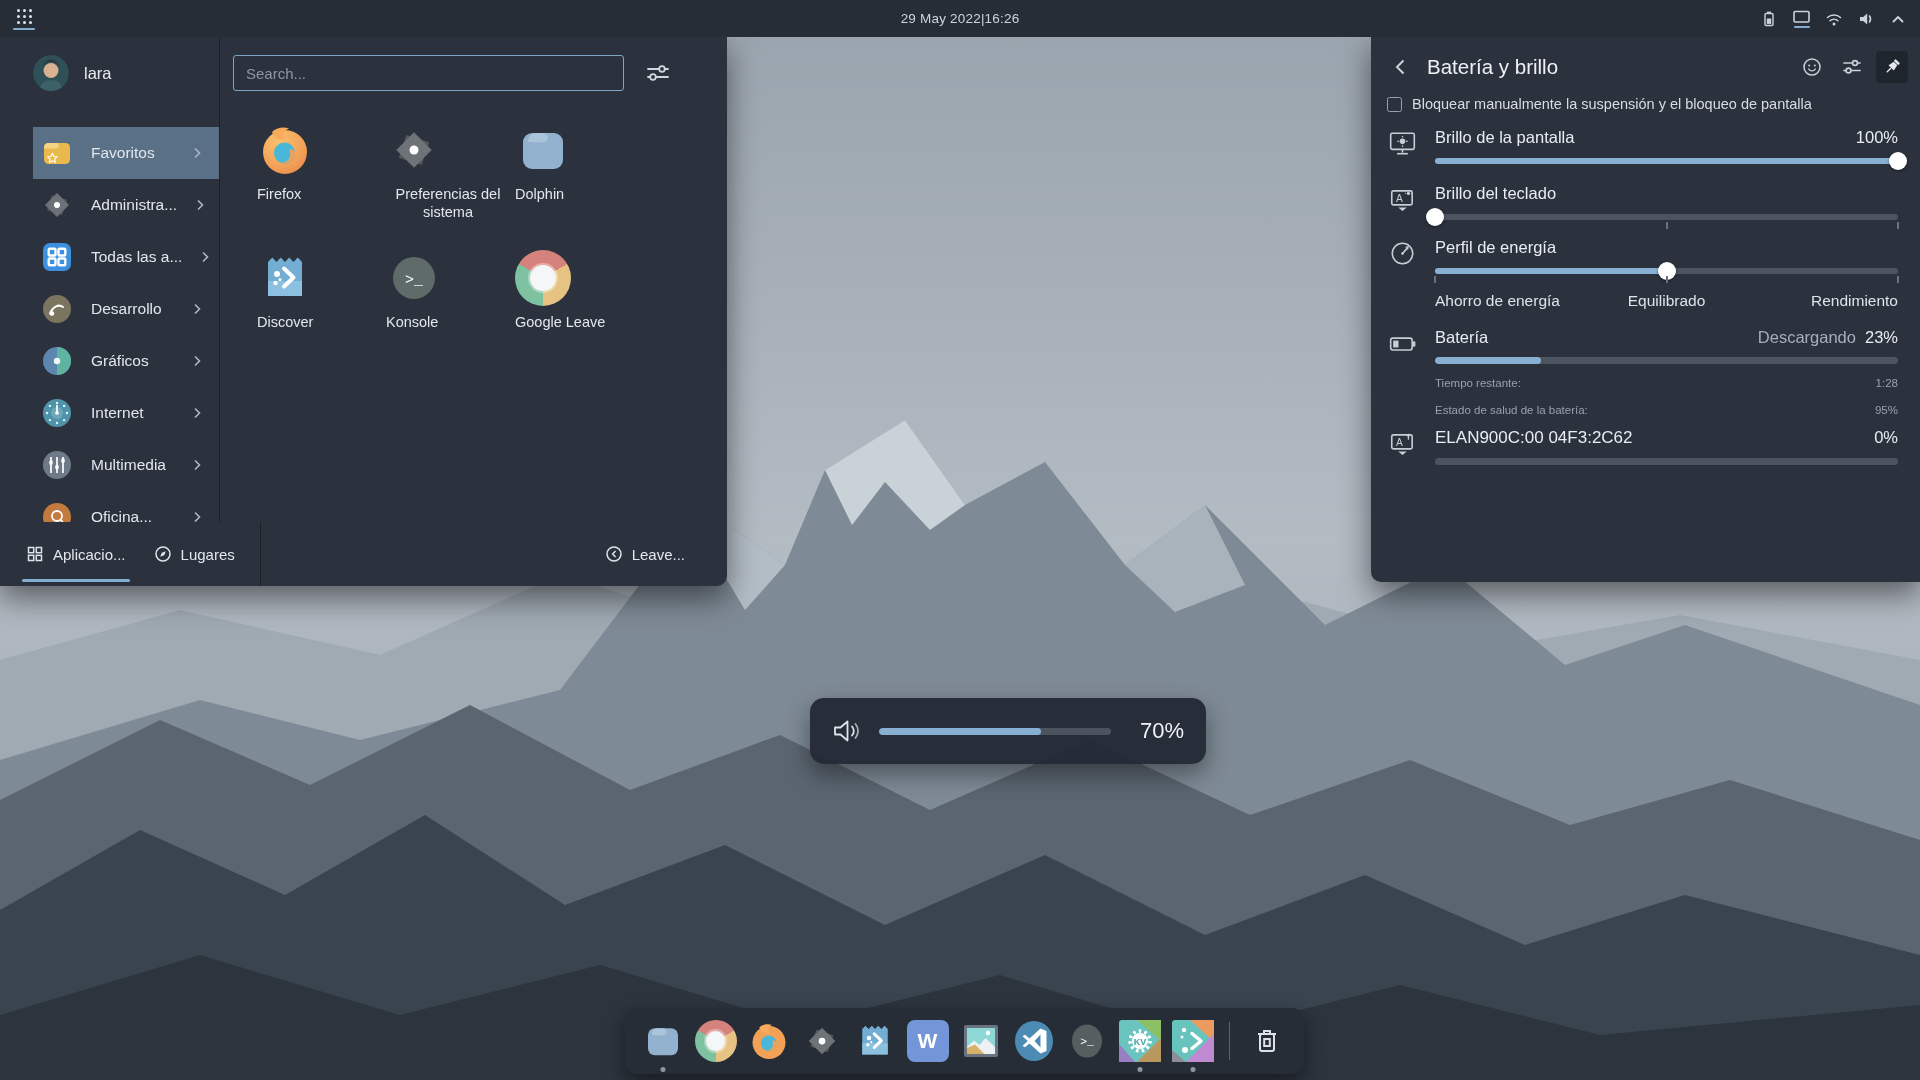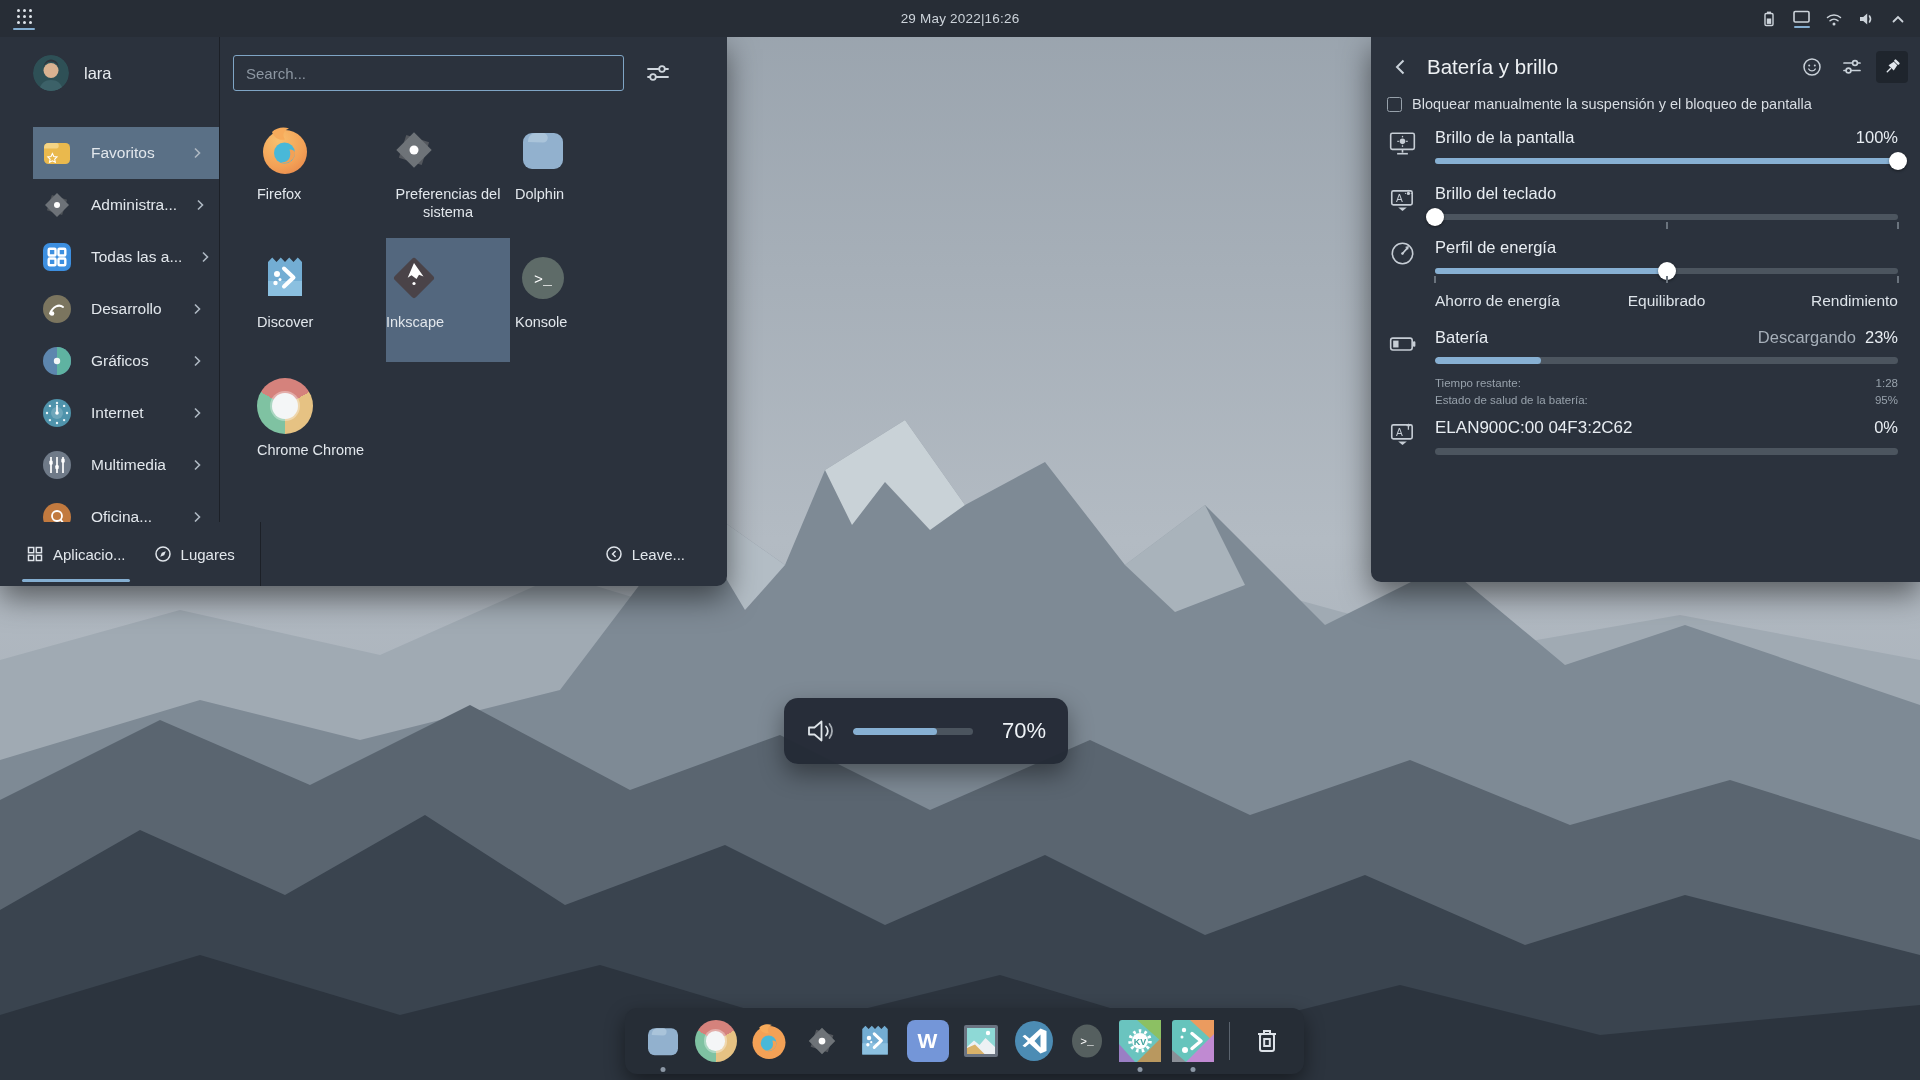--- a/index.html
+++ b/index.html
@@ -107,27 +107,27 @@
   .tick { position:absolute; width:2px; height:7px; background:#6a737d; transform:translateX(-50%); }
   .t0{left:0;} .t50{left:50%;} .t100{left:100%;}
 
   .profile-labels { position:relative; margin-top:12px; height:20px; font-size:15.5px; color:#dde3e9; }
   .pl-left { position:absolute; left:0; }
   .pl-mid { position:absolute; left:50%; transform:translateX(-50%); }
   .pl-right { position:absolute; right:0; }
 
   .bar { height:7px; border-radius:3.5px; background:#4c555f; margin-top:10px; overflow:hidden; }
   .bar .fill { border-radius:3.5px; }
-  .detail { display:flex; font-size:11.5px; color:#97a1ab; margin-top:5px; }
+  .detail { display:flex; font-size:11.5px; color:#97a1ab; margin-top:15px; }
   .detail .val { margin-left:auto; }
   .detail.first { margin-top:13px; }
   .elan-label { font-size:17px; }
 
   
-  .osd { position:absolute; left:784px; top:698px; width:284px; height:66px; z-index:4;
+  .osd { position:absolute; left:810px; top:698px; width:396px; height:66px; z-index:4;
     background:rgba(35,42,53,.96); border-radius:14px; display:flex; align-items:center;
     padding:0 22px; gap:17px; box-shadow:0 10px 24px rgba(0,0,0,.4); }
   .osd-track { flex:1; height:7px; border-radius:3.5px; background:#4b545e; overflow:hidden; }
   .osd-track .fill { border-radius:3.5px; }
   .osd-val { font-size:22px; color:#eef2f6; width:56px; text-align:right; }
 
   
   .dock { position:absolute; left:625px; top:1008px; height:66px; background:#262d36;
     border-radius:12px; display:flex; align-items:center; padding:0 16px; gap:10px;
     z-index:4; box-shadow:0 8px 20px rgba(0,0,0,.45); }
@@ -446,44 +446,34 @@
                   <g fill="#fff">
                     <circle cx="20" cy="24" r="3"></circle>
                     <circle cx="18.5" cy="33" r="2.2"></circle>
                     <circle cx="23" cy="29.5" r="1.5"></circle>
                   </g>
                   <path d="M27 18.5 l9.5 9 L27 36.5" stroke="#fff" stroke-width="4" fill="none" stroke-linecap="round" stroke-linejoin="round"></path>
                 </svg>
             </span>
             <span class="app-label">Discover</span>
           </div>
-          <div class="cell selected">
-            <span class="app-ico">
-              <svg viewBox="0 0 56 56">
-                  <rect x="13" y="13" width="30" height="30" rx="3" transform="rotate(45 28 28)" fill="#4a4348"></rect>
-                  <path d="M28 13 L37.5 26.5 l-4.5-1.8 -2.5 4.3 -5-3.8 -3.8 2.6z" fill="#fff"></path>
-                  <circle cx="28" cy="33.5" r="1.6" fill="#fff"></circle>
-                </svg>
-            </span>
-            <span class="app-label">Inkscape</span>
-          </div>
           <div class="cell">
             <span class="app-ico">
               <svg viewBox="0 0 56 56">
                   <circle cx="28" cy="28" r="21" fill="#5e6b68"></circle>
                   <text x="28" y="33.5" text-anchor="middle" font-size="15" fill="#fff" class="mono">&gt;_</text>
                 </svg>
             </span>
             <span class="app-label">Konsole</span>
           </div>
           <div class="cell">
             <span class="app-ico">
                 <span class="chrome-ico" style="display:block"></span>
               </span>
-            <span class="app-label">Chrome Chrome</span>
+            <span class="app-label">Google Leave</span>
           </div>
         </div>
       </div>
     </div>
 
     <div class="launcher-footer">
       <div class="tabs">
         <div class="tab active">
           <svg width="18" height="18" viewBox="0 0 18 18">
               <g stroke="#dfe4ea" stroke-width="1.5" fill="none">

